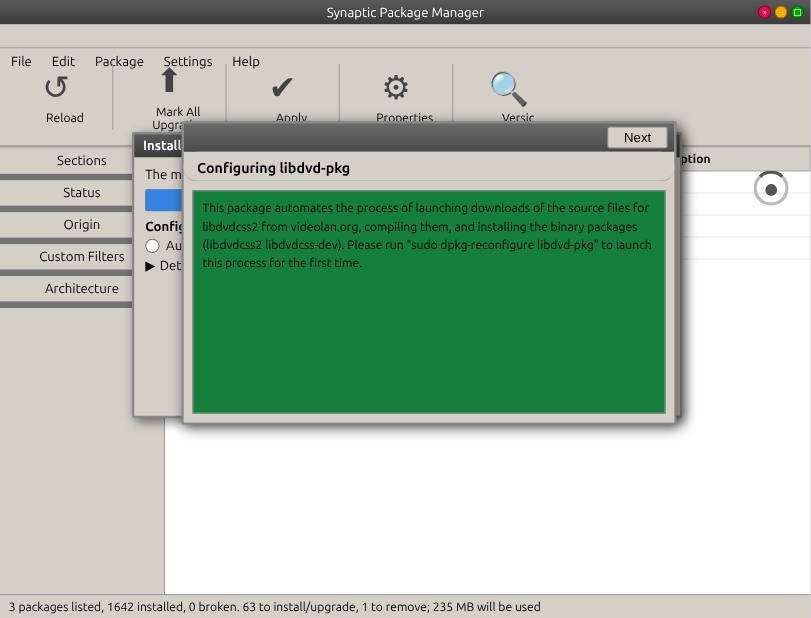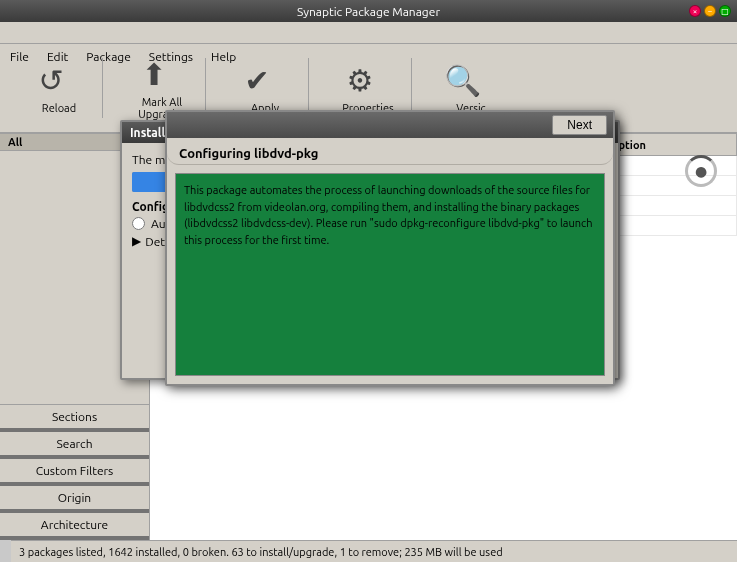--- a/index.html
+++ b/index.html
@@ -133,21 +133,21 @@
       font-size: 11px;
       border-bottom: 1px solid #a0a0a0;
     }
     .sidebar-nav {
       border-top: 1px solid #a0a0a0;
     }
     .sidebar-nav-item {
       padding: 5px 8px;
       font-size: 12px;
       cursor: pointer;
-      border-bottom: 4px solid #737373;
+      border-bottom: 6px solid #737373;
       color: #000;
       text-align: center;
       background: #d4d0c8;
     }
 
     
     .package-area {
       flex: 1;
       display: flex;
       flex-direction: column;
@@ -205,21 +205,20 @@
     
     .status-bar {
       height: 22px;
       background: #d4d0c8;
       border-top: 1px solid #a0a0a0;
       display: flex;
       align-items: center;
       padding: 0 8px;
       font-size: 11px;
       color: #000;
-      margin-left: 11px;
     }
 
     
     .install-dialog {
       position: absolute;
       top: 120px;
       left: 120px;
       width: 500px;
       height: 260px;
       background: #d4d0c8;
@@ -392,28 +391,25 @@
   <div class="toolbar-separator"></div>
   <div class="toolbar-btn">
     <div class="icon">🔍</div>
     <div class="label">Versic</div>
   </div>
 </div>
 
 <div class="main-area">
 
   <div class="sidebar">
-    <div class="sidebar-top">
-      <div class="sidebar-list-header">All</div>
-    </div>
     <div class="sidebar-nav">
       <div class="sidebar-nav-item">Sections</div>
-      <div class="sidebar-nav-item">Search</div>
+      <div class="sidebar-nav-item">Status</div>
+      <div class="sidebar-nav-item">Origin</div>
       <div class="sidebar-nav-item">Custom Filters</div>
-      <div class="sidebar-nav-item">Origin</div>
       <div class="sidebar-nav-item">Architecture</div>
     </div>
   </div>
 
   <div class="package-area">
     <div class="package-list-header">
       <div class="pkg-col status">S</div>
       <div class="pkg-col name">Package</div>
       <div class="pkg-col installed">Installed Versic</div>
       <div class="pkg-col latest">Latest Version</div>

